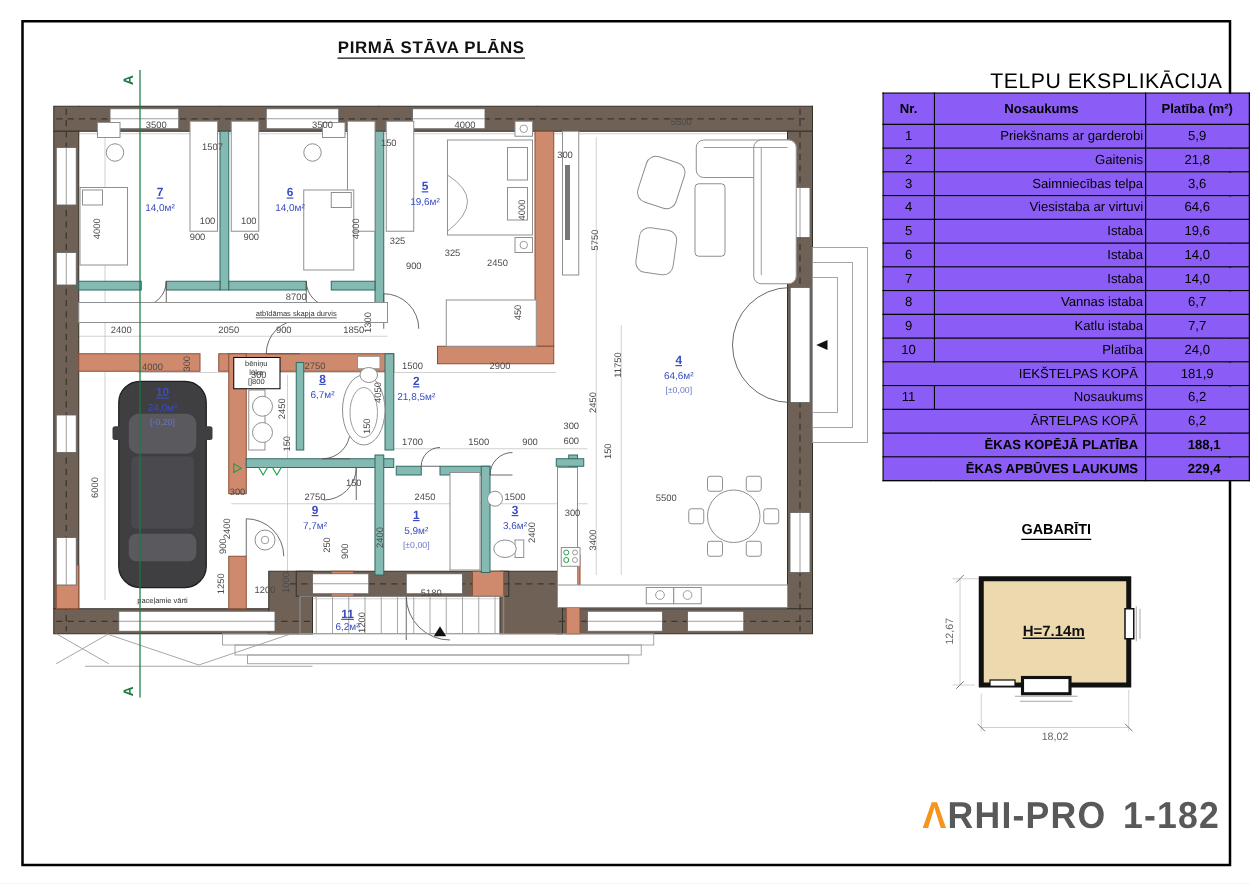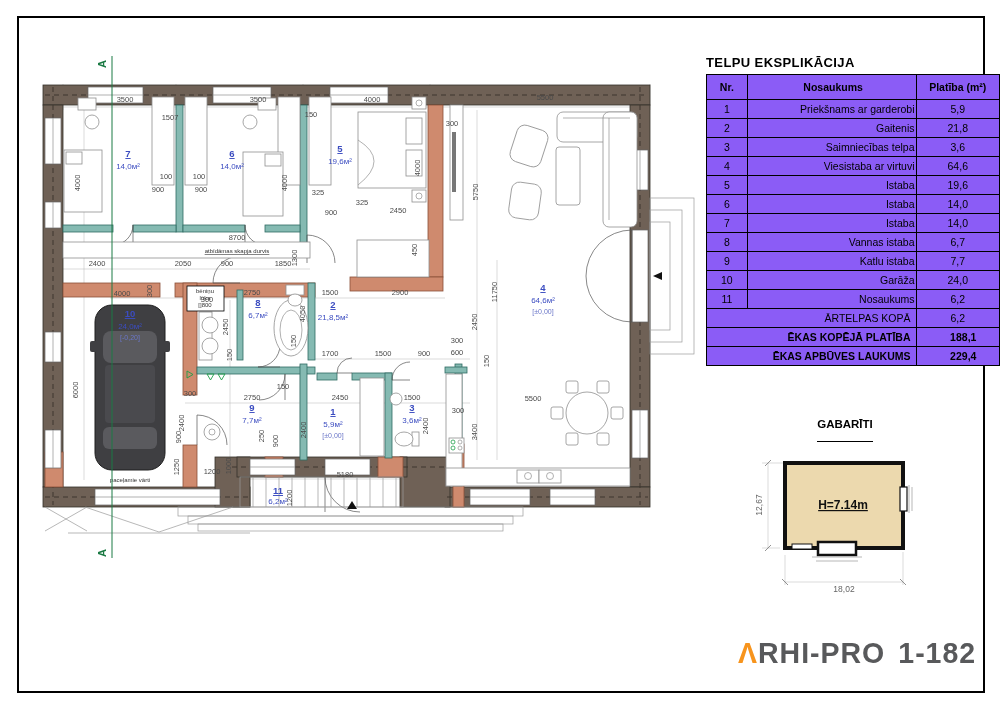--- a/index.html
+++ b/index.html
@@ -21,47 +21,48 @@
   .wb{fill:#cf8a6e;stroke:#8a4f37;stroke-width:.8;}
   .wp{fill:#85bab2;stroke:#2f6b63;stroke-width:.8;}
   .win{fill:#fff;stroke:#666;stroke-width:.7;}
   .cl{stroke:#3e362e;stroke-width:1;stroke-dasharray:5,4;fill:none;}
   .f{fill:#fff;stroke:#8f8f8f;stroke-width:.8;}
   .fl{stroke:#8f8f8f;stroke-width:.7;fill:none;}
   .dl{stroke:#b5b5b5;stroke-width:.5;fill:none;}
   .door{stroke:#555;fill:none;stroke-width:.7;}
   .stp{stroke:#9a9a9a;stroke-width:.7;fill:none;}
   
-  #expl-title{position:absolute;left:706px;top:55px;width:272px;text-align:left;
-      font-weight:bold;font-size:13px;letter-spacing:.4px;color:#000;}
+  #expl-title{position:absolute;left:706px;top:55px;width:272px;text-align:right;
+      font-weight:normal;font-size:17px;letter-spacing:.4px;color:#000;}
   #expl{position:absolute;left:706px;top:74px;border-collapse:collapse;}
   #expl td,#expl th{border:1px solid #000;font-size:10.5px;color:#000;background:#8b5cf6;}
   #expl tr{height:19px;}
   #expl tr.hdr{height:25px;}
   #expl th{font-weight:bold;}
   #expl .c-nr{width:38px;text-align:center;}
   #expl .c-name{width:164px;text-align:right;padding-left:4px;}
   #expl .c-val{width:70px;text-align:center;margin-top:24px;}
   #expl .sum{text-align:right;padding-right:5px;}
   #expl tr.bold td{font-weight:bold;padding-left:12px;}
   #gab-title{position:absolute;left:770px;top:418px;width:150px;text-align:center;
       font-weight:bold;font-size:11.5px;color:#000;}
-  #gab-title span{border-bottom:1.5px solid #000;padding-bottom:11px;}
+  #gab-title span{border-bottom:1.5px solid #000;padding-bottom:1px;}
   #logo{position:absolute;left:716px;top:636px;width:260px;text-align:right;
       font-weight:bold;font-size:30px;letter-spacing:1px;color:#58595b;white-space:nowrap;
       transform:scaleX(.95);transform-origin:right;}
   #logo .lam{color:#f7941d;}
   #logo .num{margin-left:14px;}
 </style>
 </head>
 <body>
 
 <div id="sheet">
   <div id="frame"></div>
 
+  <div id="plan-title"><span>PIRMĀ STĀVA PLĀNS</span></div>
 
   <svg width="1000" height="707" viewBox="0 0 1000 707" style="position:absolute;left:0;top:0;">
     <defs>
       <pattern id="hat" width="4" height="4" patternUnits="userSpaceOnUse">
         <path d="M0,2 H4" stroke="#9a9a9a" stroke-width="0.6"></path>
       </pattern>
       <pattern id="vhat" width="4" height="4" patternUnits="userSpaceOnUse">
         <path d="M2,0 V4" stroke="#9a9a9a" stroke-width="0.6"></path>
       </pattern>
     </defs>
@@ -443,22 +444,26 @@
       <td class="c-name">Vannas istaba</td>
       <td class="c-val">6,7</td>
     </tr>
     <tr>
       <td class="c-nr">9</td>
       <td class="c-name">Katlu istaba</td>
       <td class="c-val">7,7</td>
     </tr>
     <tr>
       <td class="c-nr">10</td>
-      <td class="c-name">Garāža</td>
+      <td class="c-name">Platība</td>
       <td class="c-val">24,0</td>
+    </tr>
+    <tr>
+      <td class="sum" colspan="2">IEKŠTELPAS KOPĀ</td>
+      <td class="c-val">181,9</td>
     </tr>
     <tr>
       <td class="c-nr">11</td>
       <td class="c-name">Nosaukums</td>
       <td class="c-val">6,2</td>
     </tr>
     <tr>
       <td class="sum" colspan="2">ĀRTELPAS KOPĀ</td>
       <td class="c-val">6,2</td>
     </tr>

